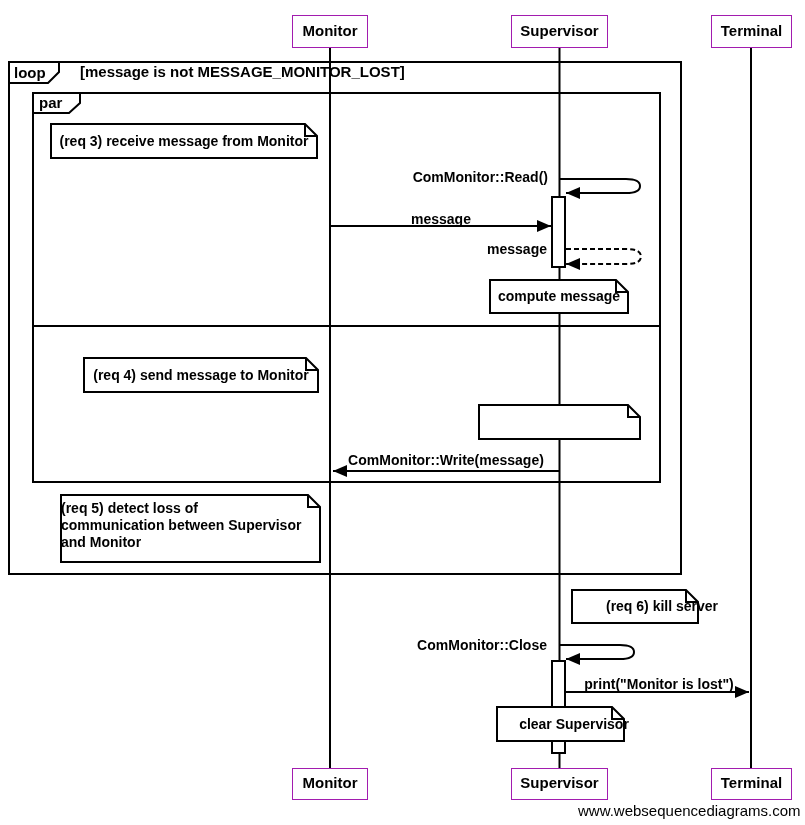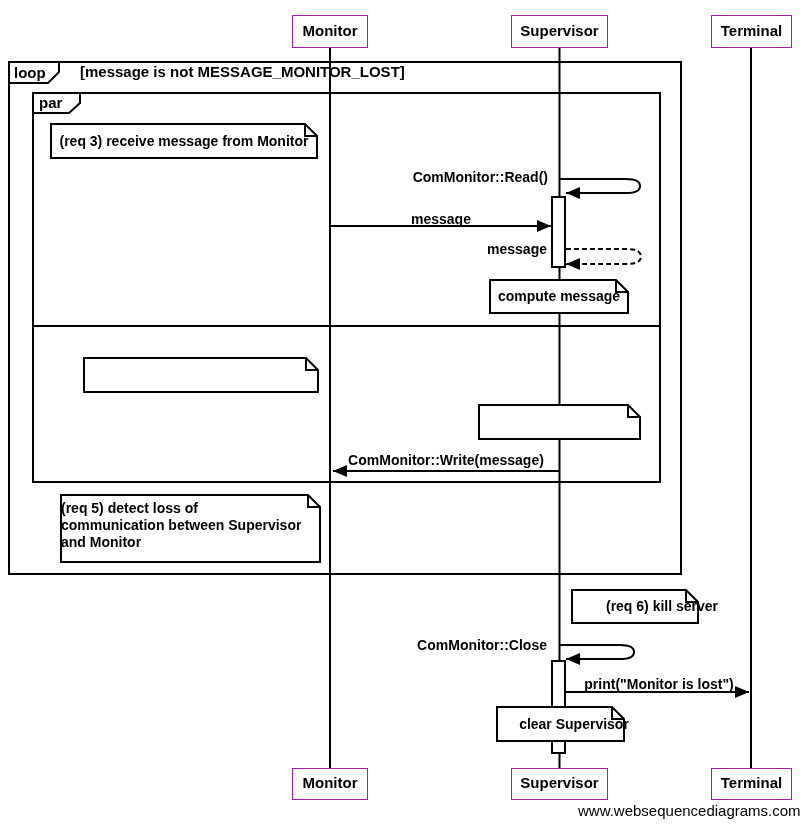--- a/index.html
+++ b/index.html
@@ -73,20 +73,21 @@
   <div class="participant" style="left:292px;top:15px;width:76px;height:33px;line-height:29px;">Monitor</div>
   <div class="participant" style="left:511px;top:15px;width:97px;height:33px;line-height:29px;">Supervisor</div>
   <div class="participant" style="left:711px;top:15px;width:81px;height:33px;line-height:29px;">Terminal</div>
 
   <div class="participant" style="left:292px;top:768px;width:76px;height:32px;line-height:28px;">Monitor</div>
   <div class="participant" style="left:511px;top:768px;width:97px;height:32px;line-height:28px;">Supervisor</div>
   <div class="participant" style="left:711px;top:768px;width:81px;height:32px;line-height:28px;">Terminal</div>
 
   <div class="note-text" style="left:51px;top:124px;width:266px;line-height:34px;">(req 3) receive message from Monitor</div>
   <div class="note-text" style="left:490px;top:280px;width:138px;line-height:33px;">compute message</div>
+  <div class="note-text" style="left:84px;top:358px;width:234px;line-height:34px;">(req 4) send message to Monitor</div>
   <div class="note-text multiline" style="left:61px;top:500px;width:246px;">(req 5) detect loss of
 communication between Supervisor
 and Monitor</div>
   <div class="note-text" style="left:592px;top:590px;width:140px;line-height:33px;">(req 6) kill server</div>
   <div class="note-text" style="left:497px;top:707px;width:154px;line-height:34px;">clear Supervisor</div>
 
   <div class="msg-label right" style="left:398px;top:169px;width:150px;">ComMonitor::Read()</div>
   <div class="msg-label center" style="left:366px;top:211px;width:150px;">message</div>
   <div class="msg-label right" style="left:397px;top:241px;width:150px;">message</div>
   <div class="msg-label center" style="left:346px;top:452px;width:200px;">ComMonitor::Write(message)</div>

